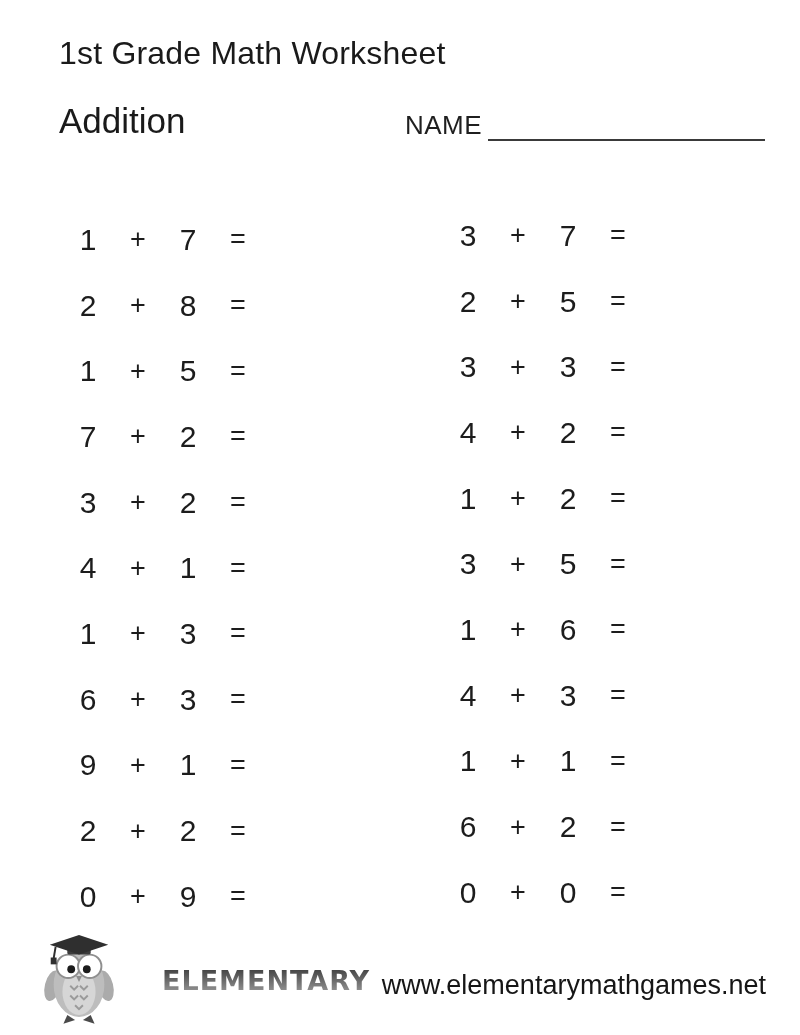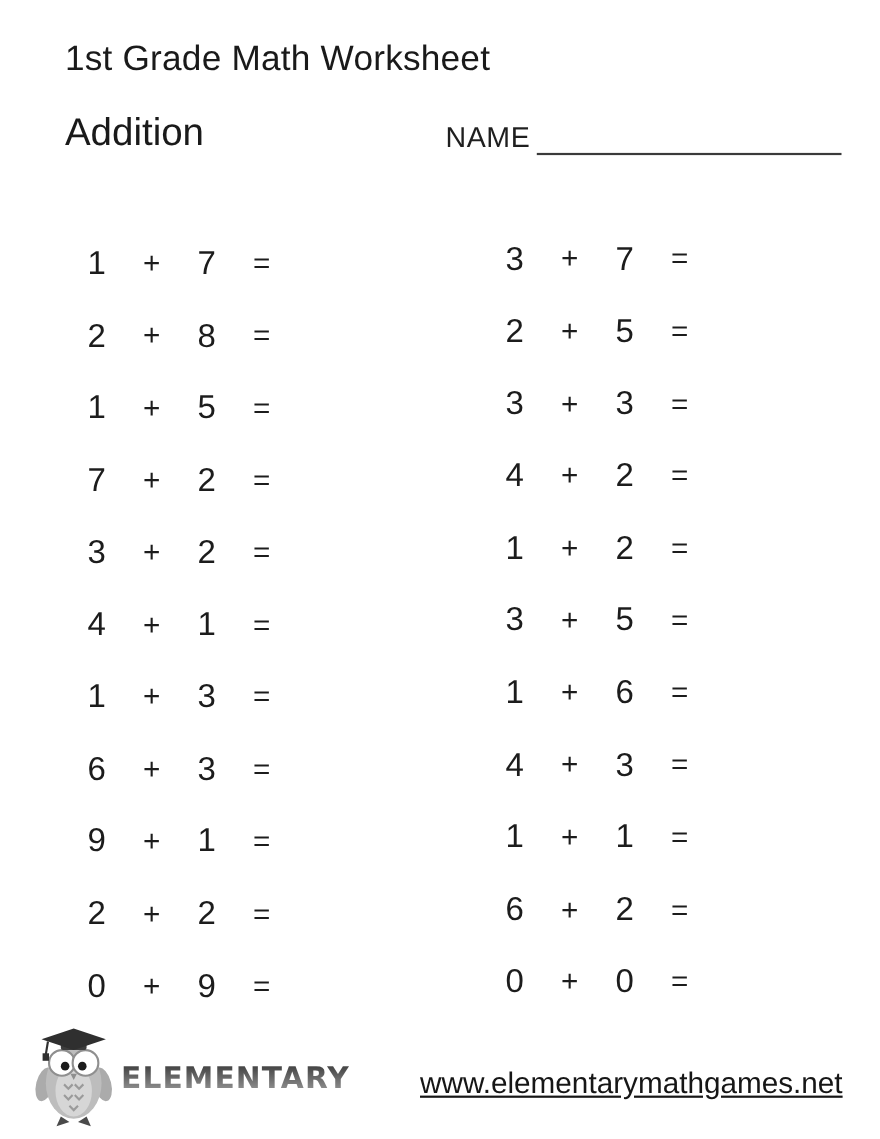--- a/index.html
+++ b/index.html
@@ -68,24 +68,25 @@
   .cell {
     width: 50px;
     text-align: center;
     font-size: 30px;
     color: #1c1c1c;
   }
   .cell.op { font-size: 27px; }
   .cell.eq { font-size: 27px; }
   .footer-logo {
     position: absolute;
-    left: 28px;
+    left: 40px;
     bottom: 8px;
     display: flex;
     align-items: center;
+    gap: 40px;
   }
   .owl { width: 78px; height: 98px; }
   .logo-text {
     display: flex;
     flex-direction: column;
     margin-left: 4px;
     margin-top: 6px;
   }
   .logo-line {
     font-weight: bold;
@@ -98,21 +99,20 @@
     font-family: "DejaVu Sans", sans-serif;
   }
   .logo-line1 { font-size: 27px; }
   .logo-line2 { font-size: 27px; }
   .site-url {
     position: absolute;
     right: 34px;
     bottom: 34px;
     font-size: 27px;
     color: #161616;
-    text-decoration: underline;
   }
 </style>
 </head>
 <body>
 
 <div class="page">
 
   <h1 class="page-title">1st Grade Math Worksheet</h1>
 
   <h2 class="section-title">Addition</h2>

